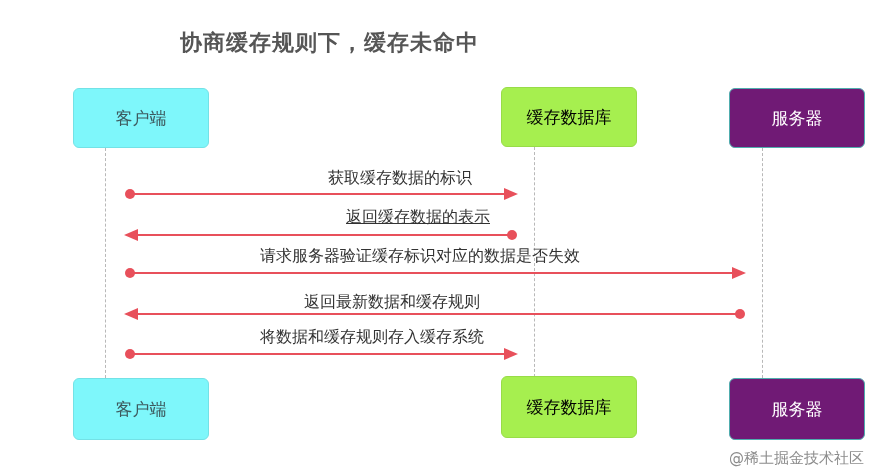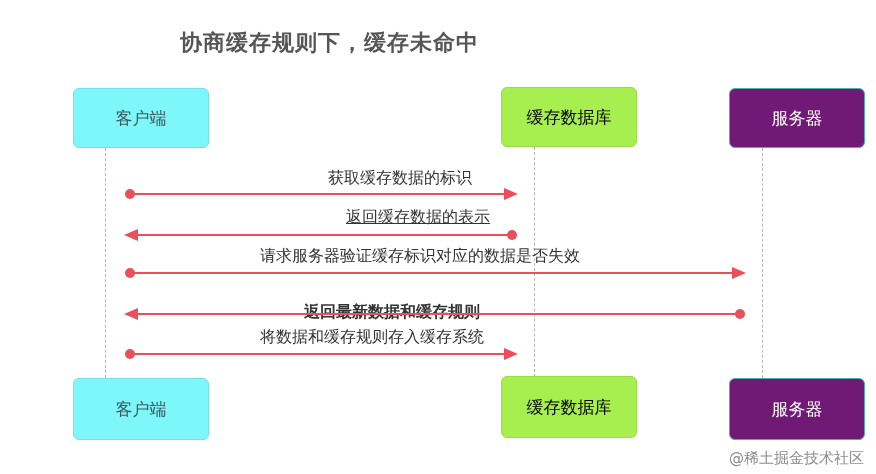--- a/index.html
+++ b/index.html
@@ -41,21 +41,21 @@
 <div class="box cache" style="left:466px; top:376px; width:136px; height:62px;">
   <span>缓存数据库</span>
 </div>
 <div class="box server" style="left:694px; top:378px; width:136px; height:62px;">
   <span>服务器</span>
 </div>
 
 <div class="msg-label" style="left:328px; top:168px;">获取缓存数据的标识</div>
 <div class="msg-label" style="left:346px; top:207px;text-decoration:underline;">返回缓存数据的表示</div>
 <div class="msg-label" style="left:260px; top:246px;">请求服务器验证缓存标识对应的数据是否失效</div>
-<div class="msg-label" style="left:304px; top:302px;font-weight:bold;">返回最新数据和缓存规则</div>
+<div class="msg-label" style="left:304px; top:292px;">返回最新数据和缓存规则</div>
 <div class="msg-label" style="left:260px; top:327px;">将数据和缓存规则存入缓存系统</div>
 
 <svg class="arrows" width="876" height="474">
   <g stroke="#e8505b" stroke-width="2" fill="#e8505b">
 
     <g>
       <line x1="130" y1="194" x2="508" y2="194"></line>
       <circle cx="130" cy="194" r="5" stroke="none"></circle>
       <polygon points="518,194 504,188 504,200" stroke="none"></polygon>
     </g>

